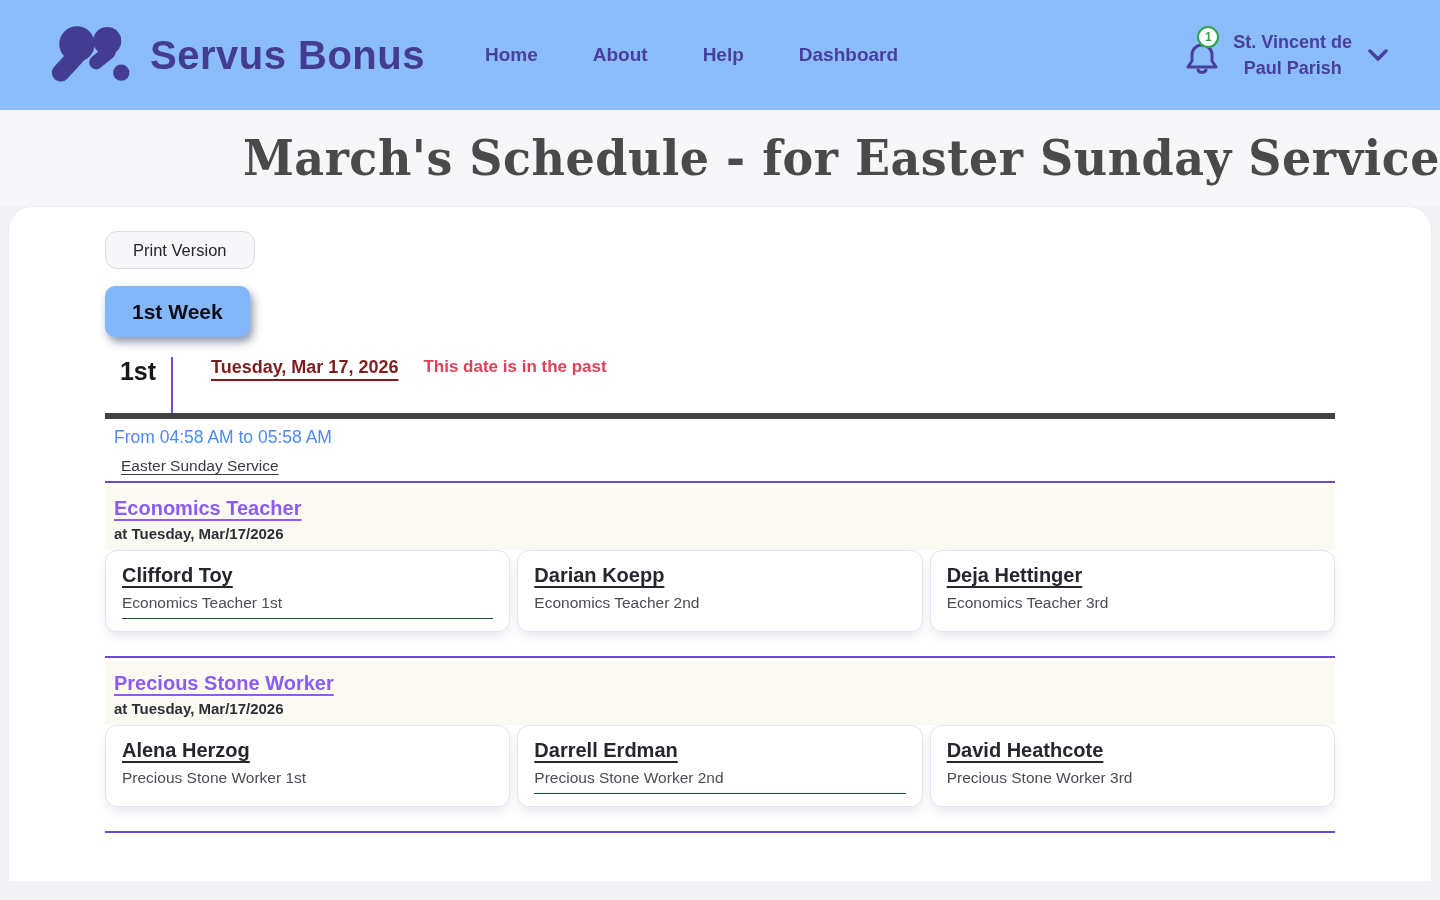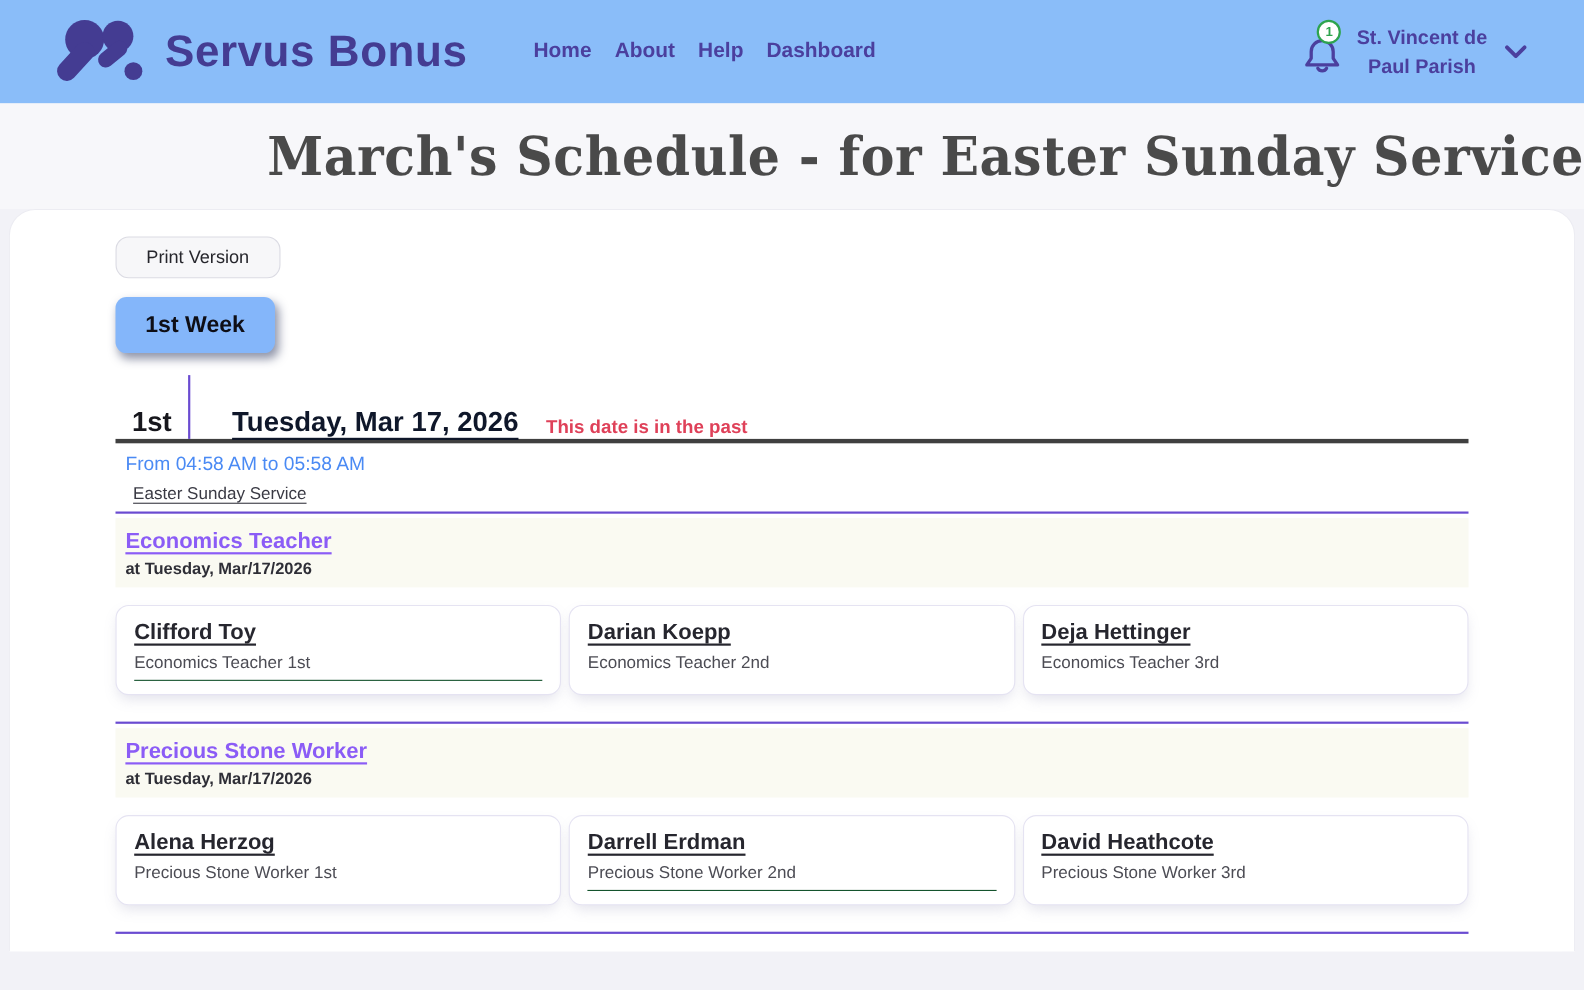--- a/index.html
+++ b/index.html
@@ -1,24 +1,24 @@
 <!DOCTYPE html>
 <html><head>
 <meta charset="utf-8">
 <style>
   * { margin:0; padding:0; box-sizing:border-box; }
   html,body { width:1440px; height:900px; overflow:hidden; }
   body { font-family:"Liberation Sans","DejaVu Sans",sans-serif; background:#F2F2F7; }
   a { cursor:pointer; }
 
   
-  .header { height:94px; background:#8ABDF9; display:flex; align-items:center; padding:0 52px 0 50px; }
+  .header { height:110px; background:#8ABDF9; display:flex; align-items:center; padding:0 52px 0 50px; }
   .brand { display:flex; align-items:center; gap:18px; text-decoration:none; }
   .brand-name { font-size:40px; font-weight:bold; color:#443C92; letter-spacing:0.5px; }
-  .nav { display:flex; gap:21px; margin-left:60px; }
+  .nav { display:flex; gap:55px; margin-left:60px; }
   .nav a { font-size:19px; font-weight:bold; color:#4B3F9E; text-decoration:none; }
   .hdr-right { margin-left:auto; display:flex; align-items:center; gap:12px; }
   .bell-wrap { position:relative; width:36px; height:46px; cursor:pointer; }
   .badge { position:absolute; top:-6px; left:12px; width:22px; height:22px; background:#fff;
            border:2.5px solid #2EA44E; border-radius:50%; display:flex; align-items:center;
            justify-content:center; font-size:12px; font-weight:bold; color:#2EA44E; }
   .org { display:flex; align-items:center; gap:16px; cursor:pointer; }
   .org-name { font-size:18px; line-height:26px; font-weight:bold; color:#4B3F9E; text-align:center; }
 
   
@@ -31,40 +31,40 @@
                border-radius:24px 24px 0 0; height:675px; padding:24px 96px 0; overflow:hidden; }
 
   .btn-print { display:block; height:38px; padding:0 27px; border-radius:12px; background:#F7F7F9;
                border:1px solid #DBDBE3; font-size:16.5px; color:#26262C; cursor:pointer;
                font-family:inherit; }
   .btn-week { display:block; height:51px; padding:0 27px; border-radius:10px; background:#84B6FA;
               border:none; margin-top:17px; font-size:21px; font-weight:bold; color:#0E0E16;
               cursor:pointer; font-family:inherit; box-shadow:3px 5px 9px rgba(35,45,85,0.5); }
 
   
-  .date-row { margin-top:20px; height:62px; display:flex; align-items:flex-end;
-              border-bottom:4px solid #404040; }
+  .date-row { margin-top:20px; height:62px; display:flex; align-items:flex-start;
+              border-bottom:6px solid #404040; }
   .date-pos { width:66px; text-align:center; font-size:25px; font-weight:bold; color:#17171D; }
   .vline { width:2px; height:100%; background:#6A4BD1; }
-  .date-link { margin-left:38px; font-size:25px; font-weight:bold; color:#0f172a;
+  .date-link { margin-left:38px; font-size:18px; font-weight:bold; color:#7f1d1d;
                text-decoration:underline; text-decoration-thickness:2px; text-underline-offset:6px; }
   .past-note { margin-left:25px; font-size:17px; font-weight:bold; color:#DF4159; }
 
   
   .time-range { padding:8px 0 0 9px; font-size:17.5px; color:#4A8AF4; }
   .service-link-row { margin:9px 0 0 16px; padding-bottom:6px; }
   .service-link { font-size:15.5px; color:#3A3A44; text-decoration:underline; text-underline-offset:3px; }
 
   
   .role-block { border-top:2px solid #6A4BD1; padding-bottom:24px; }
   .role-head { margin-top:4px; background:#FAFAF2; padding:10px 12px 8px 9px; }
   .role-link { font-size:20px; font-weight:bold; color:#8b5cf6; text-decoration:underline;
                text-decoration-thickness:2px; text-underline-offset:4px; }
   .role-date { margin-top:5px; font-size:15px; font-weight:bold; color:#2E2E36; }
-  .cards { display:flex; gap:7px; margin-top:16px; }
+  .cards { display:flex; gap:7px; }
   .card { flex:1; background:#fff; border:1px solid #E5E3F2; border-radius:12px;
           padding:12px 16px; box-shadow:0 6px 12px -3px rgba(140,140,175,0.25); }
   .card-name { font-size:20px; font-weight:bold; color:#26262E; line-height:24px;
                text-decoration:underline; text-decoration-thickness:2px; text-underline-offset:4px; }
   .card-role { margin-top:7px; font-size:15.5px; color:#4C4C54; line-height:18px; }
   .card-role.with-divider { border-bottom:1px solid #14532d; padding-bottom:6px; }
 </style>
 </head>
 <body>
 

